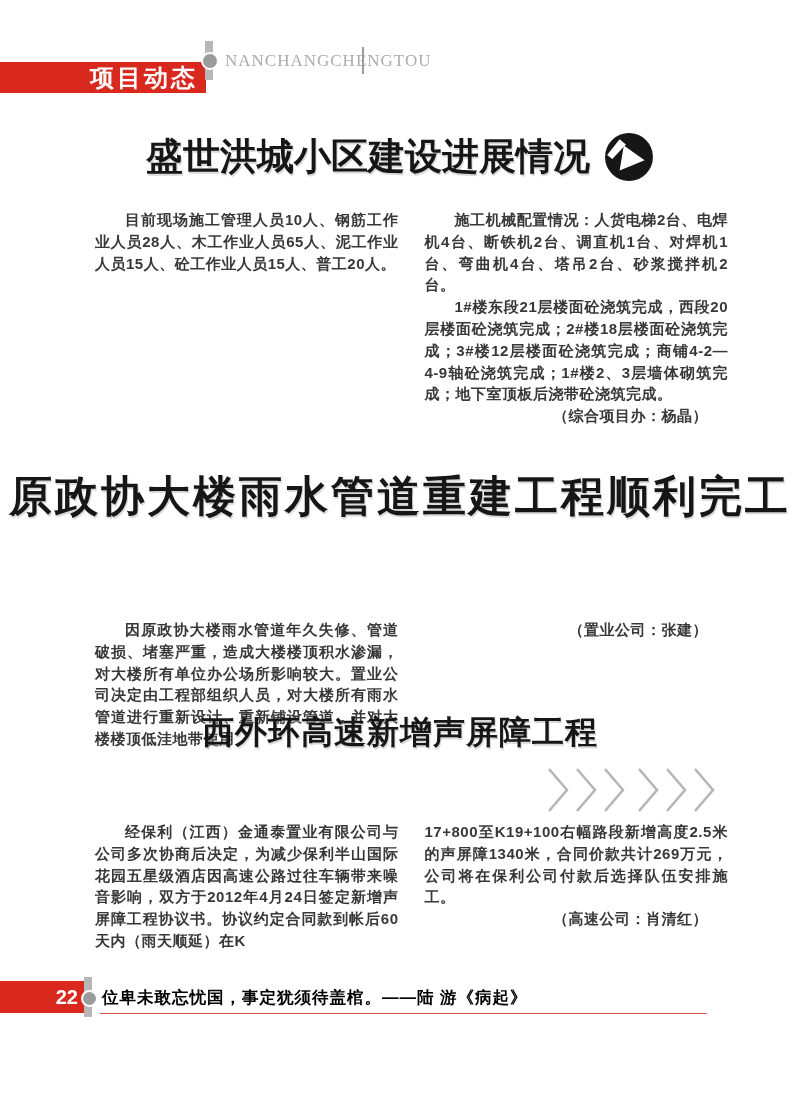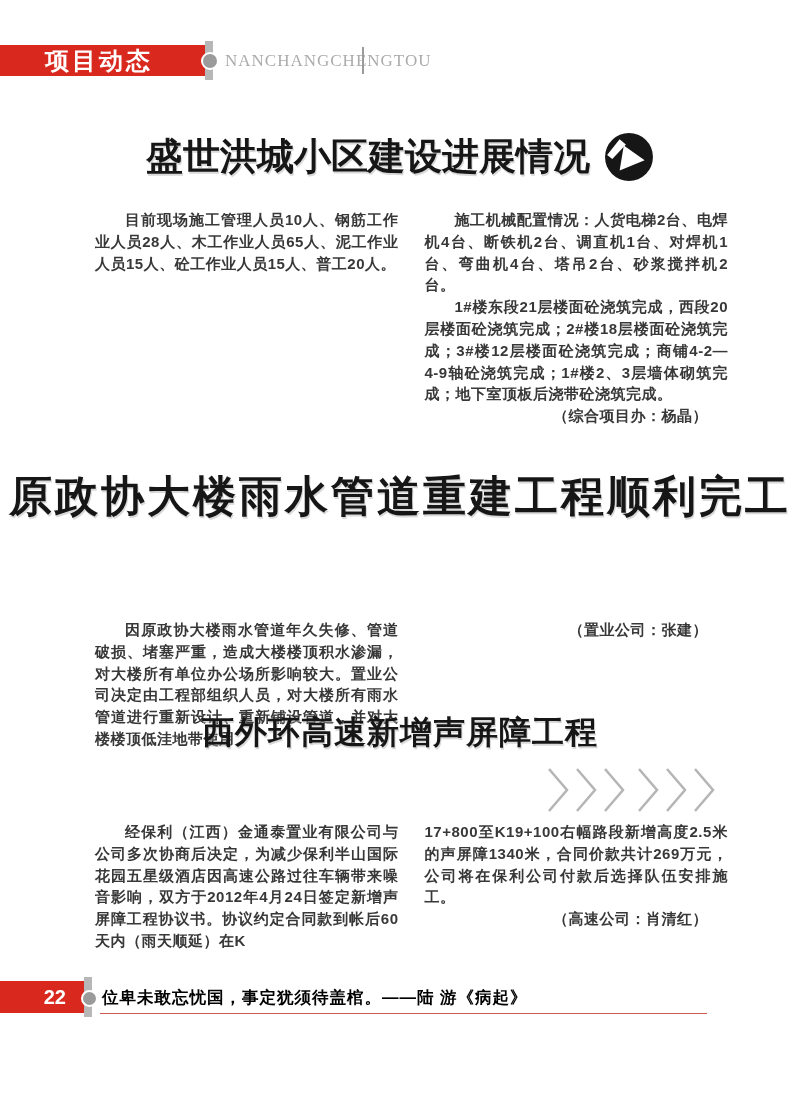--- a/index.html
+++ b/index.html
@@ -1,21 +1,21 @@
 <!DOCTYPE html>
 <html><head>
 <meta charset="utf-8">
 <style>
   html,body{margin:0;padding:0;background:#ffffff;}
   .page{position:relative;width:800px;height:1093px;background:#ffffff;overflow:hidden;
         font-family:"Liberation Sans","DejaVu Sans",sans-serif;}
 
   
-  .banner{position:absolute;left:0;top:45px;width:206px;height:31px;background:#d9281e;
-          display:flex;align-items:center;justify-content:center;box-sizing:border-box;padding-right:8px;}
+  .banner{position:absolute;left:0;top:62px;width:206px;height:31px;background:#d9281e;
+          display:flex;align-items:center;justify-content:flex-end;box-sizing:border-box;padding-right:8px;}
   .banner-label{color:#ffffff;font-size:24px;font-weight:bold;letter-spacing:3px;line-height:1;}
   .divider-bar{position:absolute;left:205px;top:41px;width:8px;height:39px;background:#b7b7b7;}
   .divider-dot{position:absolute;left:201px;top:52px;width:14px;height:14px;border-radius:50%;
                background:#9b9b9b;border:2px solid #ffffff;}
   .journal-name{position:absolute;left:225px;top:51px;font-family:"Liberation Serif","DejaVu Serif",serif;
                 font-size:17px;color:#ababab;letter-spacing:1px;line-height:1.2;}
   .journal-rule{position:absolute;left:362px;top:47px;width:2px;height:27px;background:#9b9b9b;}
 
   
   .title-row{position:absolute;left:0;width:800px;display:flex;align-items:center;justify-content:center;gap:14px;}
@@ -32,21 +32,21 @@
   .para{margin:0;font-size:15px;line-height:21.8px;font-weight:bold;color:#383838;
         text-align:justify;letter-spacing:0.5px;}
   .para.indent{text-indent:2em;}
   .byline{margin:0;font-size:15px;line-height:21.8px;font-weight:bold;color:#383838;
           text-align:right;padding-right:20px;letter-spacing:0.5px;}
 
   .chevrons{position:absolute;left:547px;top:767px;}
 
   
   .page-badge{position:absolute;left:0;top:981px;width:84px;height:32px;background:#d9281e;
-              display:flex;align-items:center;justify-content:flex-end;box-sizing:border-box;padding-right:18px;}
+              display:flex;align-items:center;justify-content:flex-end;box-sizing:border-box;padding-right:6px;}
   .page-number{color:#ffffff;font-size:20px;font-weight:bold;line-height:1;}
   .footer-bar{position:absolute;left:84px;top:977px;width:8px;height:40px;background:#b7b7b7;}
   .footer-dot{position:absolute;left:81px;top:990px;width:13px;height:13px;border-radius:50%;
               background:#9b9b9b;border:2px solid #ffffff;}
   .footer-quote{position:absolute;left:102px;top:988px;font-size:16.5px;font-weight:bold;
                 color:#000000;letter-spacing:1px;line-height:1.2;white-space:nowrap;}
   .footer-rule{position:absolute;left:100px;top:1013px;width:607px;height:1px;background:#d0584e;}
 </style>
 </head>
 <body>

